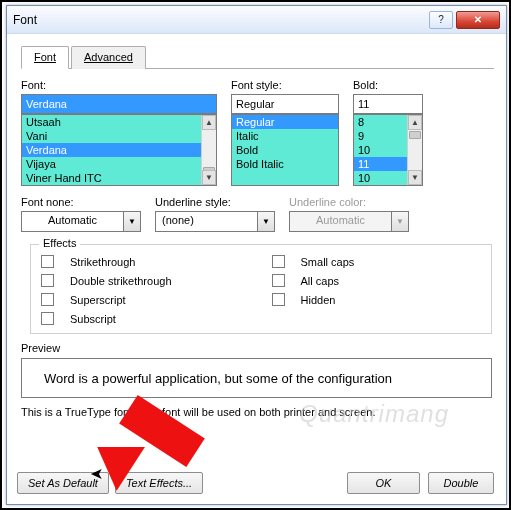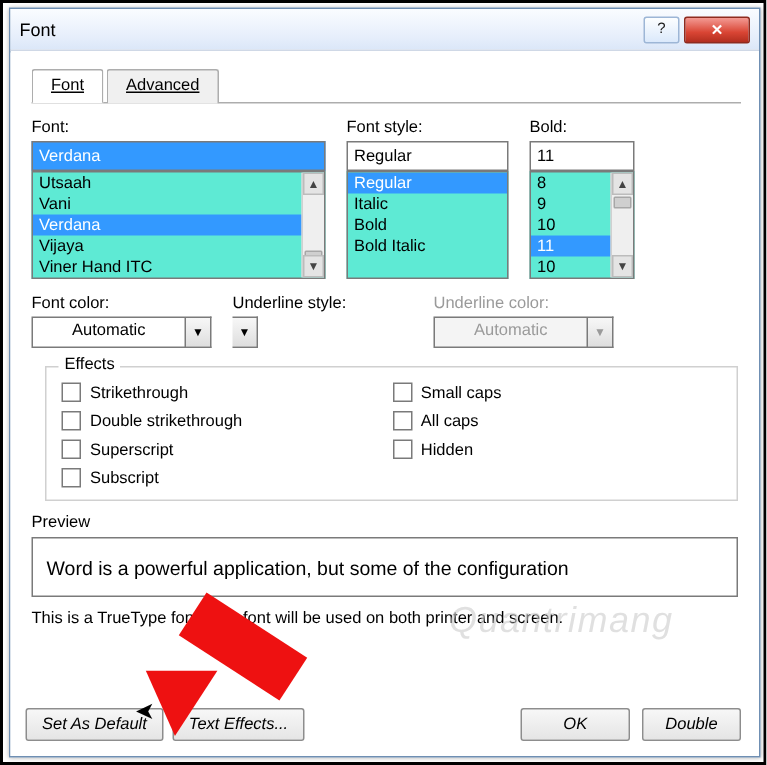--- a/index.html
+++ b/index.html
@@ -38,25 +38,25 @@
   .combo .cinp { border:1px solid #7a7a7a; height:21px; padding:2px 6px; background:#fff; flex:1; }
   .combo .cbtn { width:17px; height:21px; border:1px solid #7a7a7a; border-left:none; background:linear-gradient(#f7f7f7,#dedede); display:flex; align-items:center; justify-content:center; font-size:8px; }
   .combo.disabled .cinp { color:#9a9a9a; background:#f4f4f4; }
   .combo.disabled .cbtn { color:#9a9a9a; }
   .disabled-lbl { color:#9a9a9a; }
 
   .groupbox { margin: 12px 14px 0 23px; border:1px solid #d0d0d0; padding: 10px 10px 8px 10px; position:relative; }
   .groupbox .gtitle { position:absolute; top:-8px; left:8px; background:#fff; padding:0 4px; }
   .checks { display:flex; gap: 100px; }
   .checkcol { display:flex; flex-direction:column; gap:6px; }
-  .chk { display:flex; align-items:flex-end; gap:6px; }
+  .chk { display:flex; align-items:flex-end; gap:16px; }
   .chkbox { width:13px; height:13px; border:1px solid #7a7a7a; background:#fff; }
 
   .preview { margin: 8px 14px 0 14px; }
-  .pvbox { margin-top:4px; border:1px solid #7a7a7a; height:40px; display:flex; align-items:center; padding:0 9px; font-family: Verdana, sans-serif; font-size:13px; }
+  .pvbox { margin-top:4px; border:1px solid #7a7a7a; height:40px; display:flex; align-items:center; padding:0 22px; font-family: Verdana, sans-serif; font-size:13px; }
   .pvnote { margin: 8px 14px 0 14px; }
 
   .btnrow { position:absolute; left:10px; right:12px; bottom:10px; display:flex; align-items:center;font-style:italic; }
   .btn { height:22px; padding:0 10px; background:linear-gradient(#f7f7f7,#e5e5e5); border:1px solid #8d8d8d; border-radius:2px; cursor:default; display:inline-flex; align-items:center; }
   .btnrow .spacer { flex:1; }
 
   .arrow { position:absolute; pointer-events:none; z-index: 20; }
   .arrow-body { position:absolute; width: 80px; height: 34px; background:#e11; transform: rotate(33deg); left: 120px; top: 412px; }
   .arrow-head { position:absolute; width:0; height:0; border-top:26px solid transparent; border-bottom:26px solid transparent; border-right:40px solid #e11; transform: rotate(33deg); left: 92px; top: 430px; }
   .cursor-p { position:absolute; left:88px; top:462px; font-size:16px; color:#000; transform:scaleX(-1); z-index:21; }
@@ -126,29 +126,30 @@
                 <div class="arr">▲</div>
                 <div class="thumb" style="top:16px;height:8px"></div>
                 <div class="arr" style="position:absolute;bottom:0;left:0;right:0">▼</div>
               </div>
             </div>
           </div>
         </div>
 
         <div class="row2">
           <div class="col" style="width:120px">
-            <div class="lbl">Font color:</div>
+            <div class="lbl">Font none:</div>
             <div class="combo">
               <div class="cinp" style="text-align:center">Automatic</div>
               <div class="cbtn">▼</div>
             </div>
           </div>
           <div class="col" style="width:120px">
             <div class="lbl">Underline style:</div>
             <div class="combo">
+              <div class="cinp">(none)</div>
               <div class="cbtn">▼</div>
             </div>
           </div>
           <div class="col" style="width:120px">
             <div class="lbl disabled-lbl">Underline color:</div>
             <div class="combo disabled">
               <div class="cinp" style="text-align:center">Automatic</div>
               <div class="cbtn">▼</div>
             </div>
           </div>

